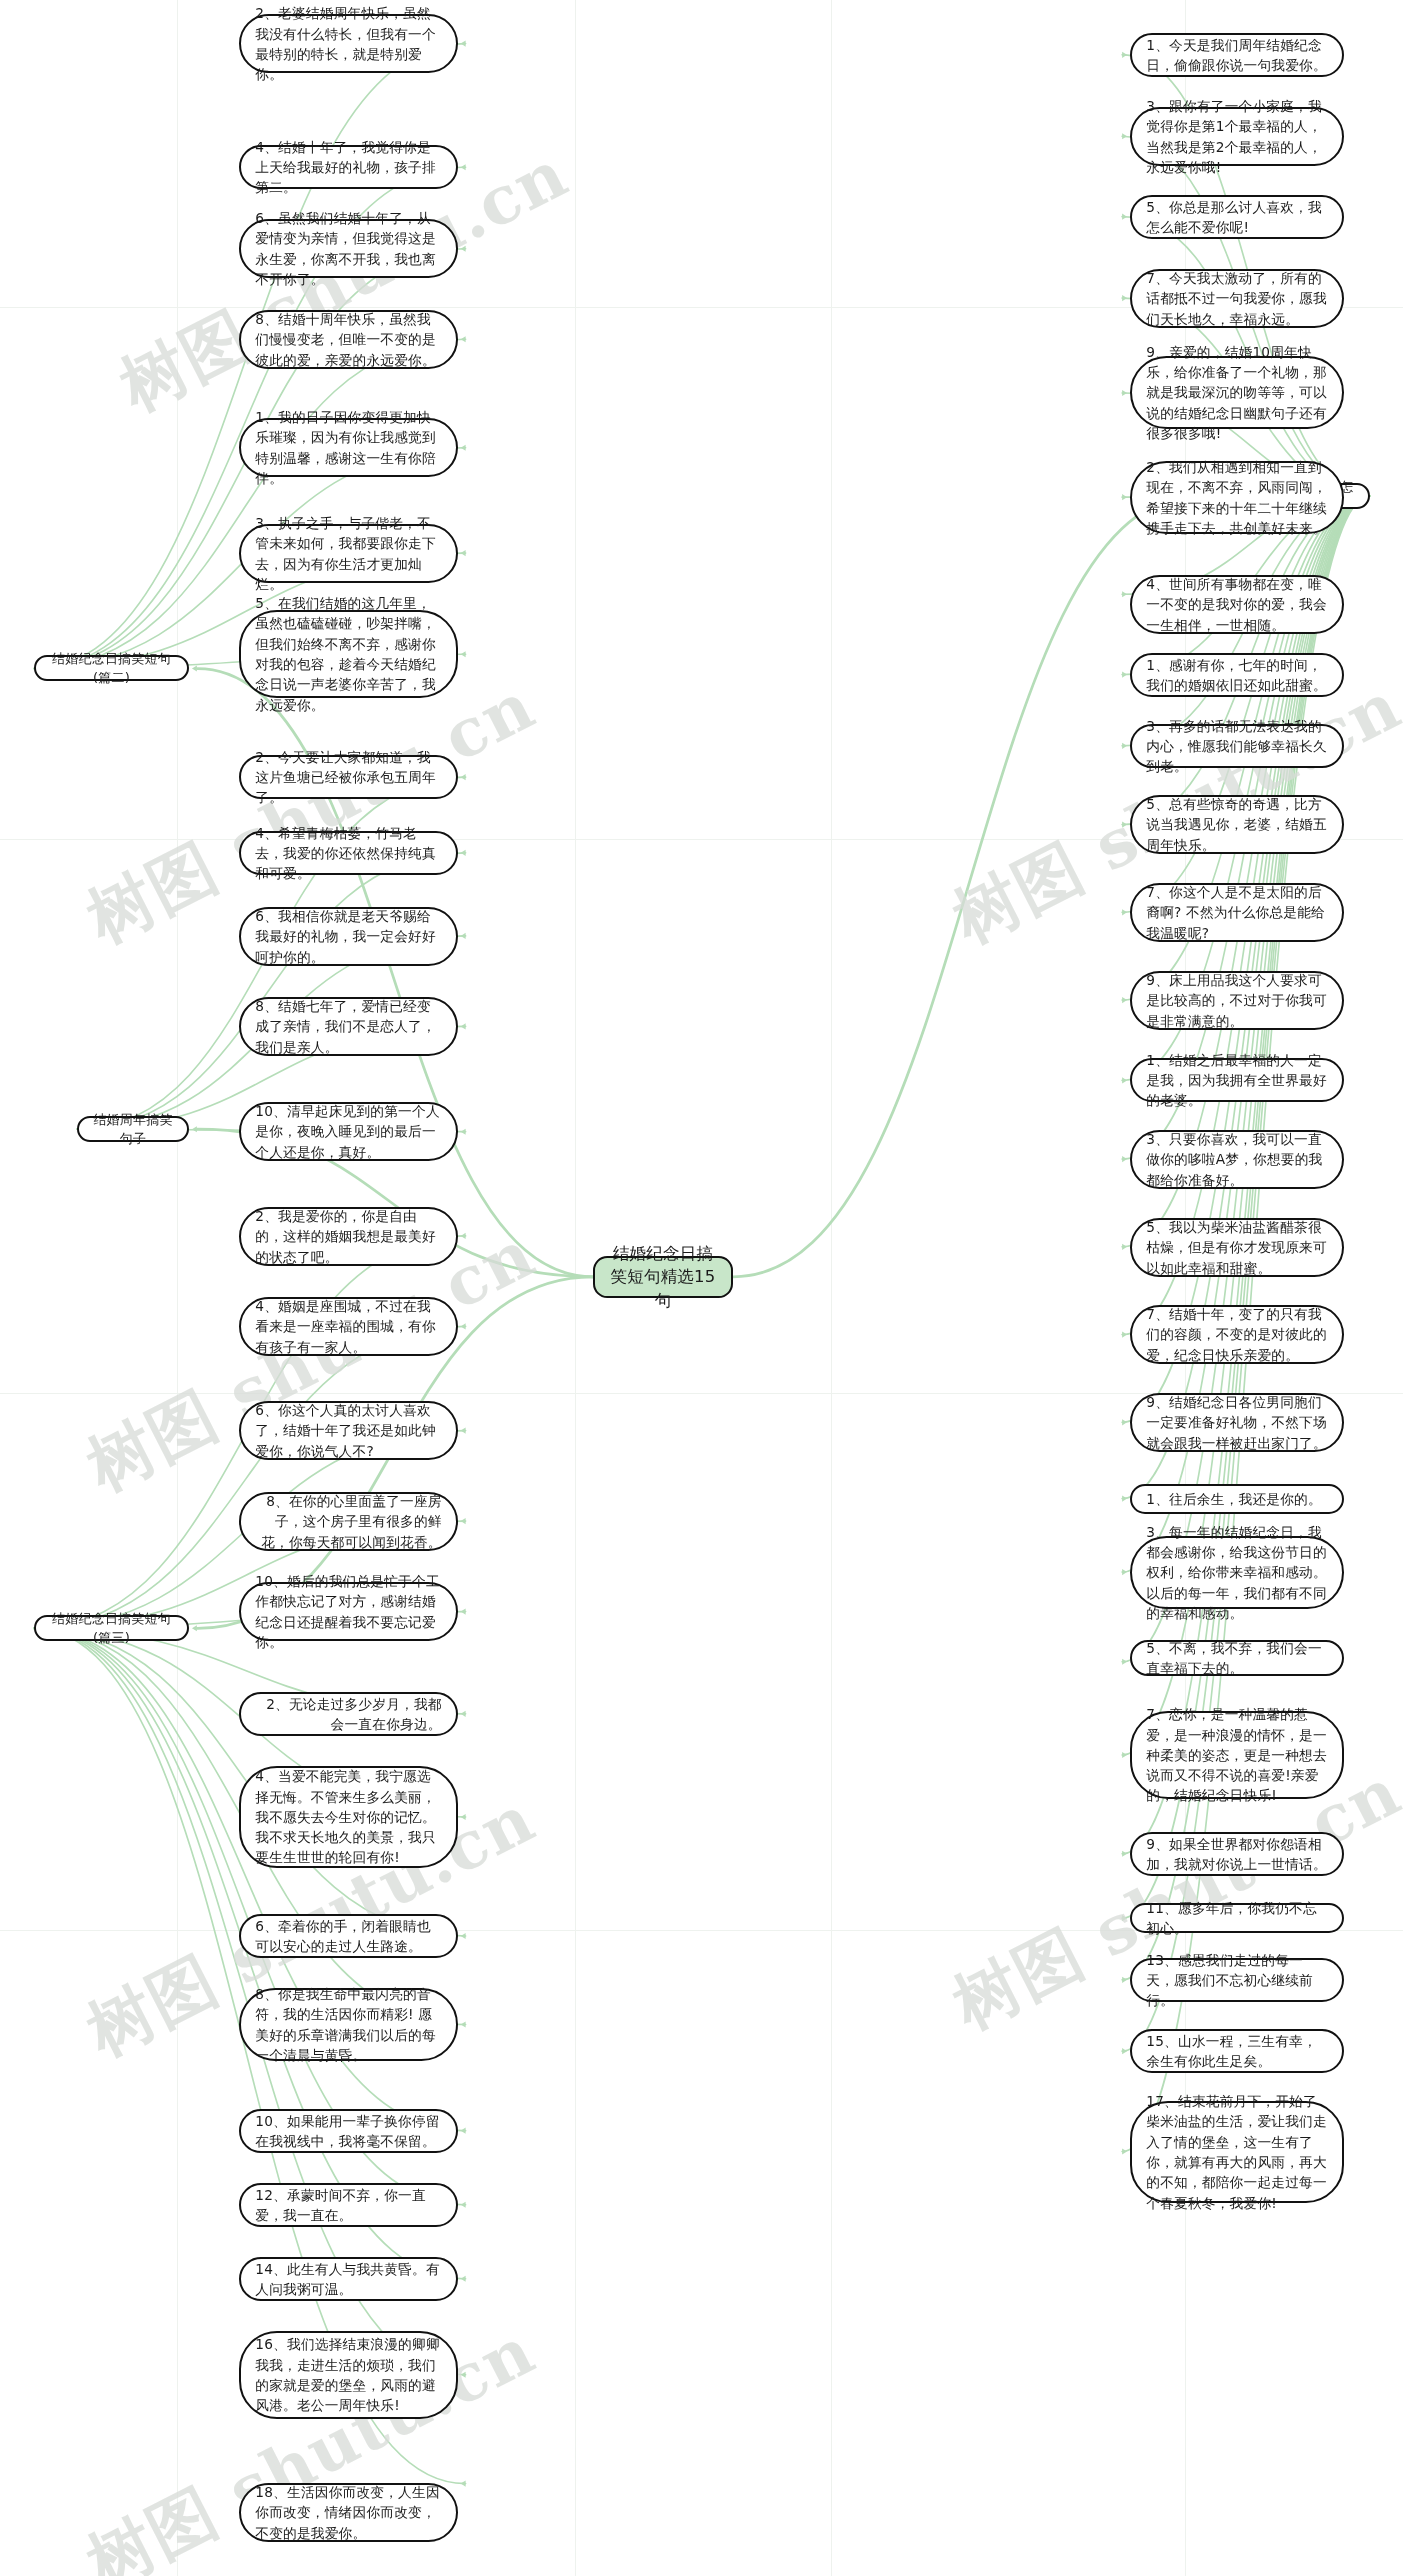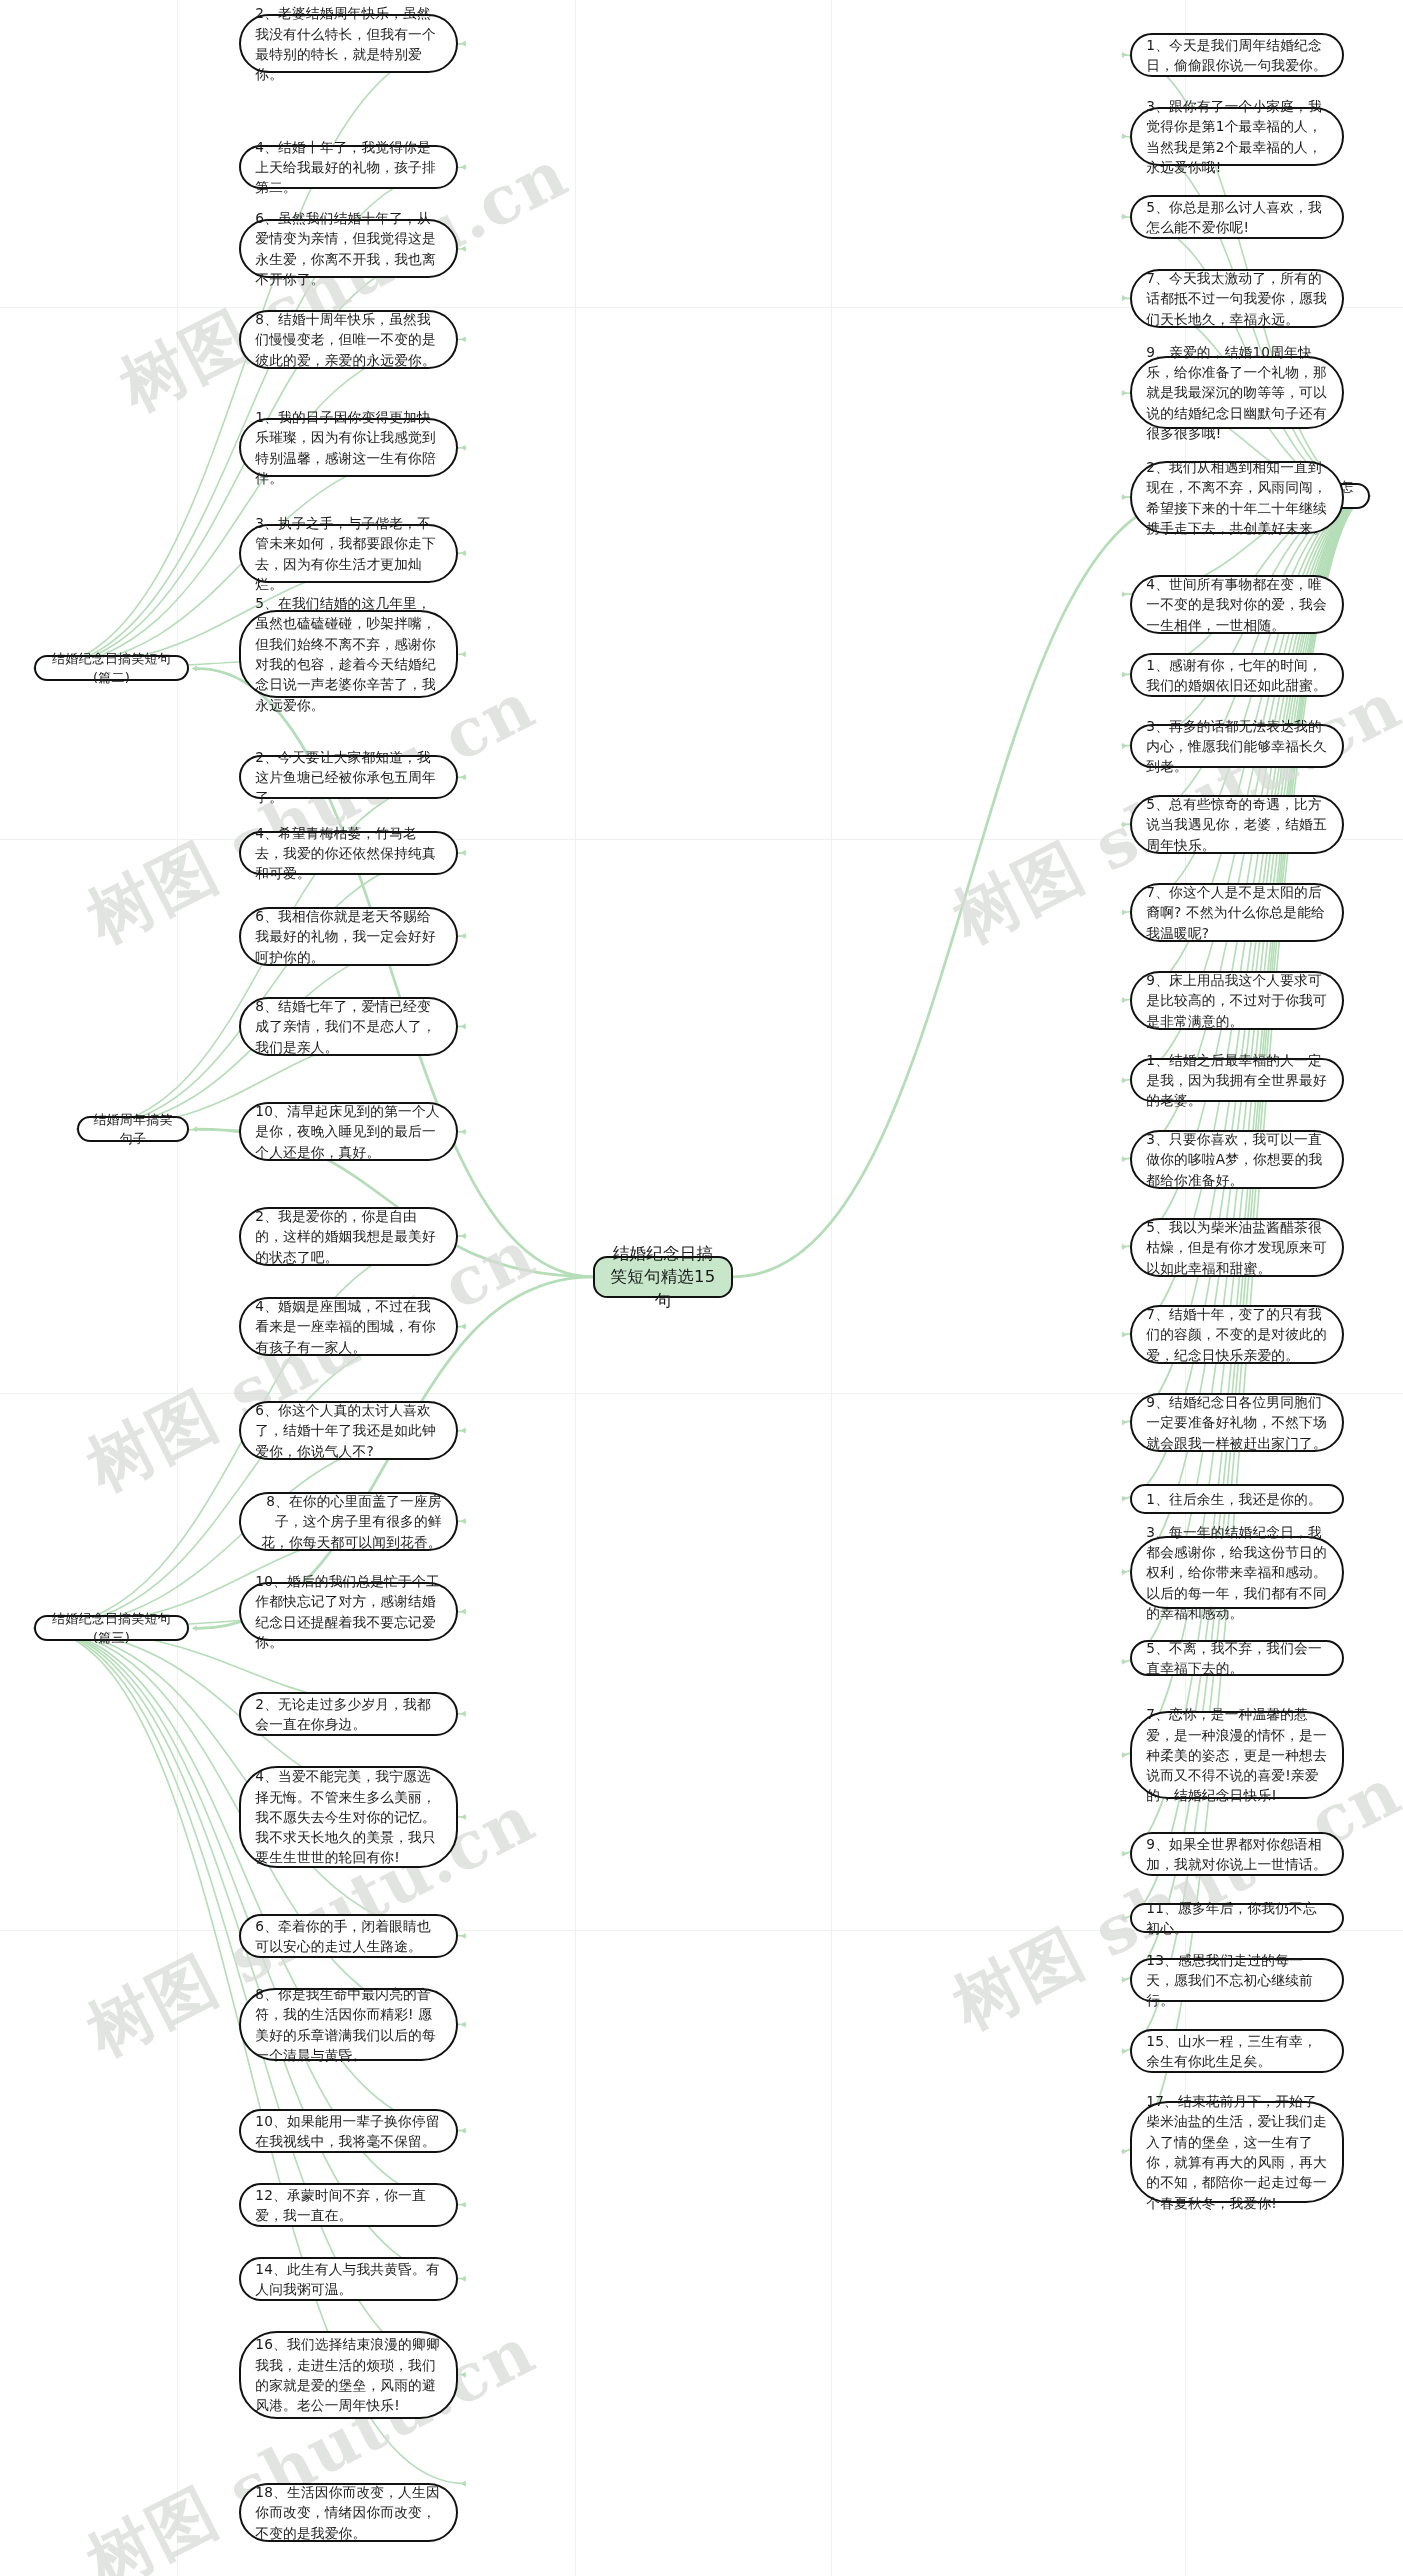--- a/index.html
+++ b/index.html
@@ -274,21 +274,21 @@
       </div>
       <div class="node leaf" id="left-leaf-14" style="left: 239px; top: 1401px; width: 219px; height: 59px;">
         <span>6、你这个人真的太讨人喜欢了，结婚十年了我还是如此钟爱你，你说气人不?</span>
       </div>
       <div class="node leaf" id="left-leaf-15" style="left: 239px; top: 1492px; width: 219px; height: 59px; text-align: right;">
         <span>8、在你的心里面盖了一座房子，这个房子里有很多的鲜花，你每天都可以闻到花香。</span>
       </div>
       <div class="node leaf" id="left-leaf-16" style="left: 239px; top: 1582px; width: 219px; height: 59px;">
         <span>10、婚后的我们总是忙于个工作都快忘记了对方，感谢结婚纪念日还提醒着我不要忘记爱你。</span>
       </div>
-      <div class="node leaf" id="left-leaf-17" style="left: 239px; top: 1692px; width: 219px; height: 44px;">
+      <div class="node leaf" id="left-leaf-17" style="left: 239px; top: 1692px; width: 219px; height: 44px; text-align: right;">
         <span>2、无论走过多少岁月，我都会一直在你身边。</span>
       </div>
       <div class="node leaf" id="left-leaf-18" style="left: 239px; top: 1766px; width: 219px; height: 102px;">
         <span>4、当爱不能完美，我宁愿选择无悔。不管来生多么美丽，我不愿失去今生对你的记忆。我不求天长地久的美景，我只要生生世世的轮回有你!</span>
       </div>
       <div class="node leaf" id="left-leaf-19" style="left: 239px; top: 1914px; width: 219px; height: 44px;">
         <span>6、牵着你的手，闭着眼睛也可以安心的走过人生路途。</span>
       </div>
       <div class="node leaf" id="left-leaf-20" style="left: 239px; top: 1988px; width: 219px; height: 73px;">
         <span>8、你是我生命中最闪亮的音符，我的生活因你而精彩! 愿美好的乐章谱满我们以后的每一个清晨与黄昏。</span>

